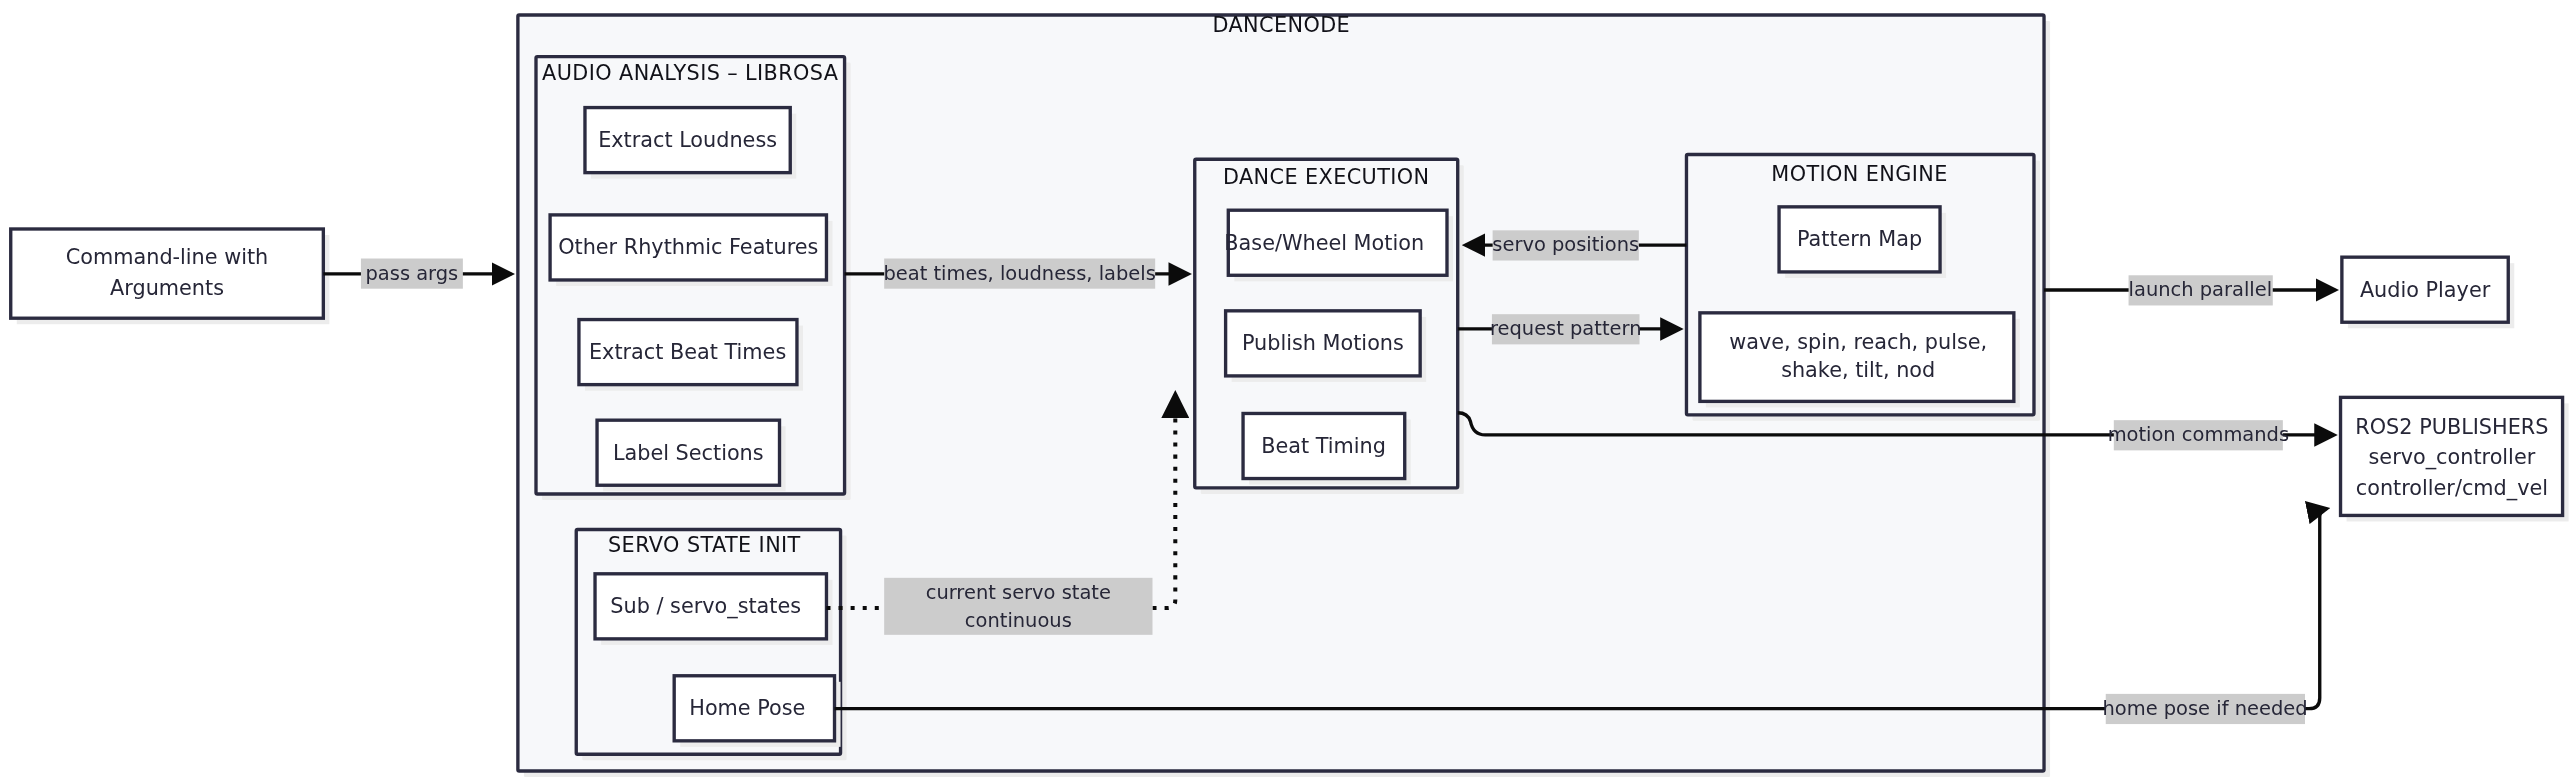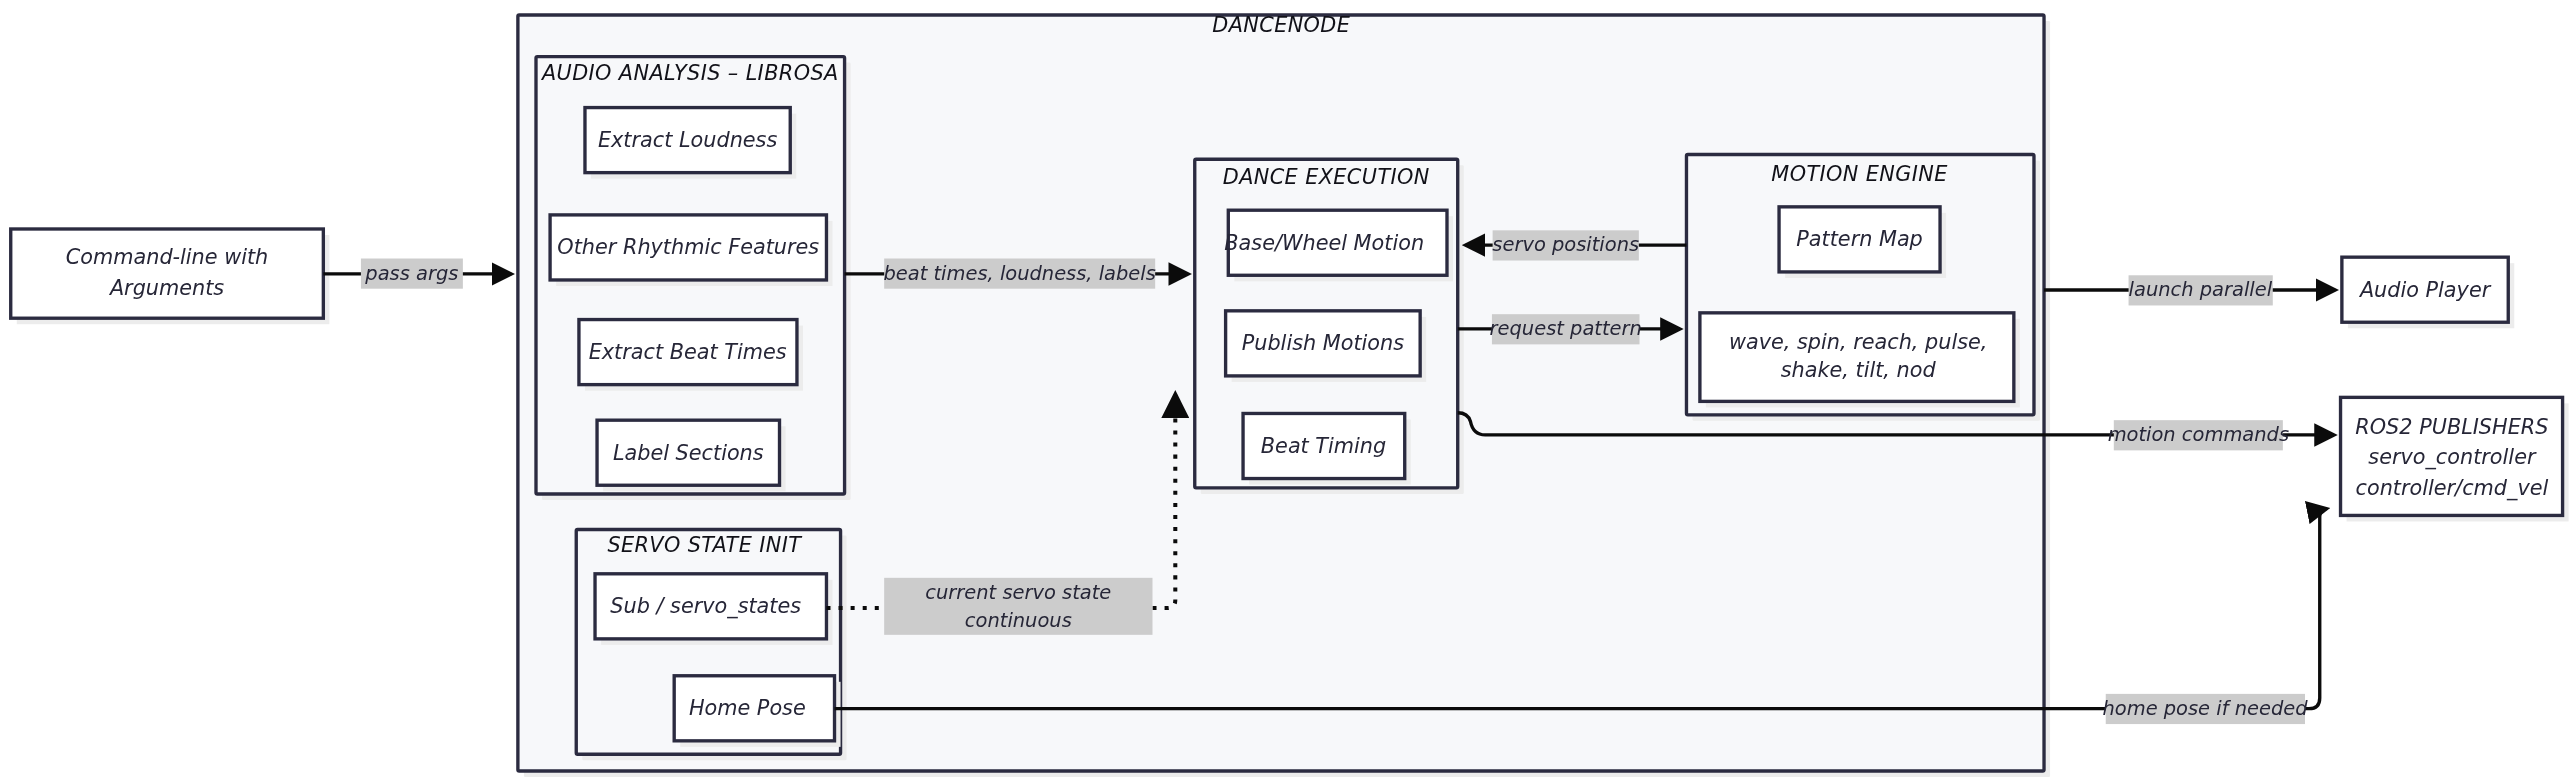--- a/index.html
+++ b/index.html
@@ -10,21 +10,20 @@
   body {
     width: 2576px;
     height: 784px;
     font-family: "DejaVu Sans", sans-serif;
     overflow: hidden;
   }
   #diagram-root {
     position: relative;
     width: 2576px;
     height: 784px;
-    font-style: italic;
   }
   svg.flow {
     display: block;
     width: 2576px;
     height: 784px;
   }
   .node-rect {
     fill: #ffffff;
     stroke: #2b2b40;
     stroke-width: 5;

